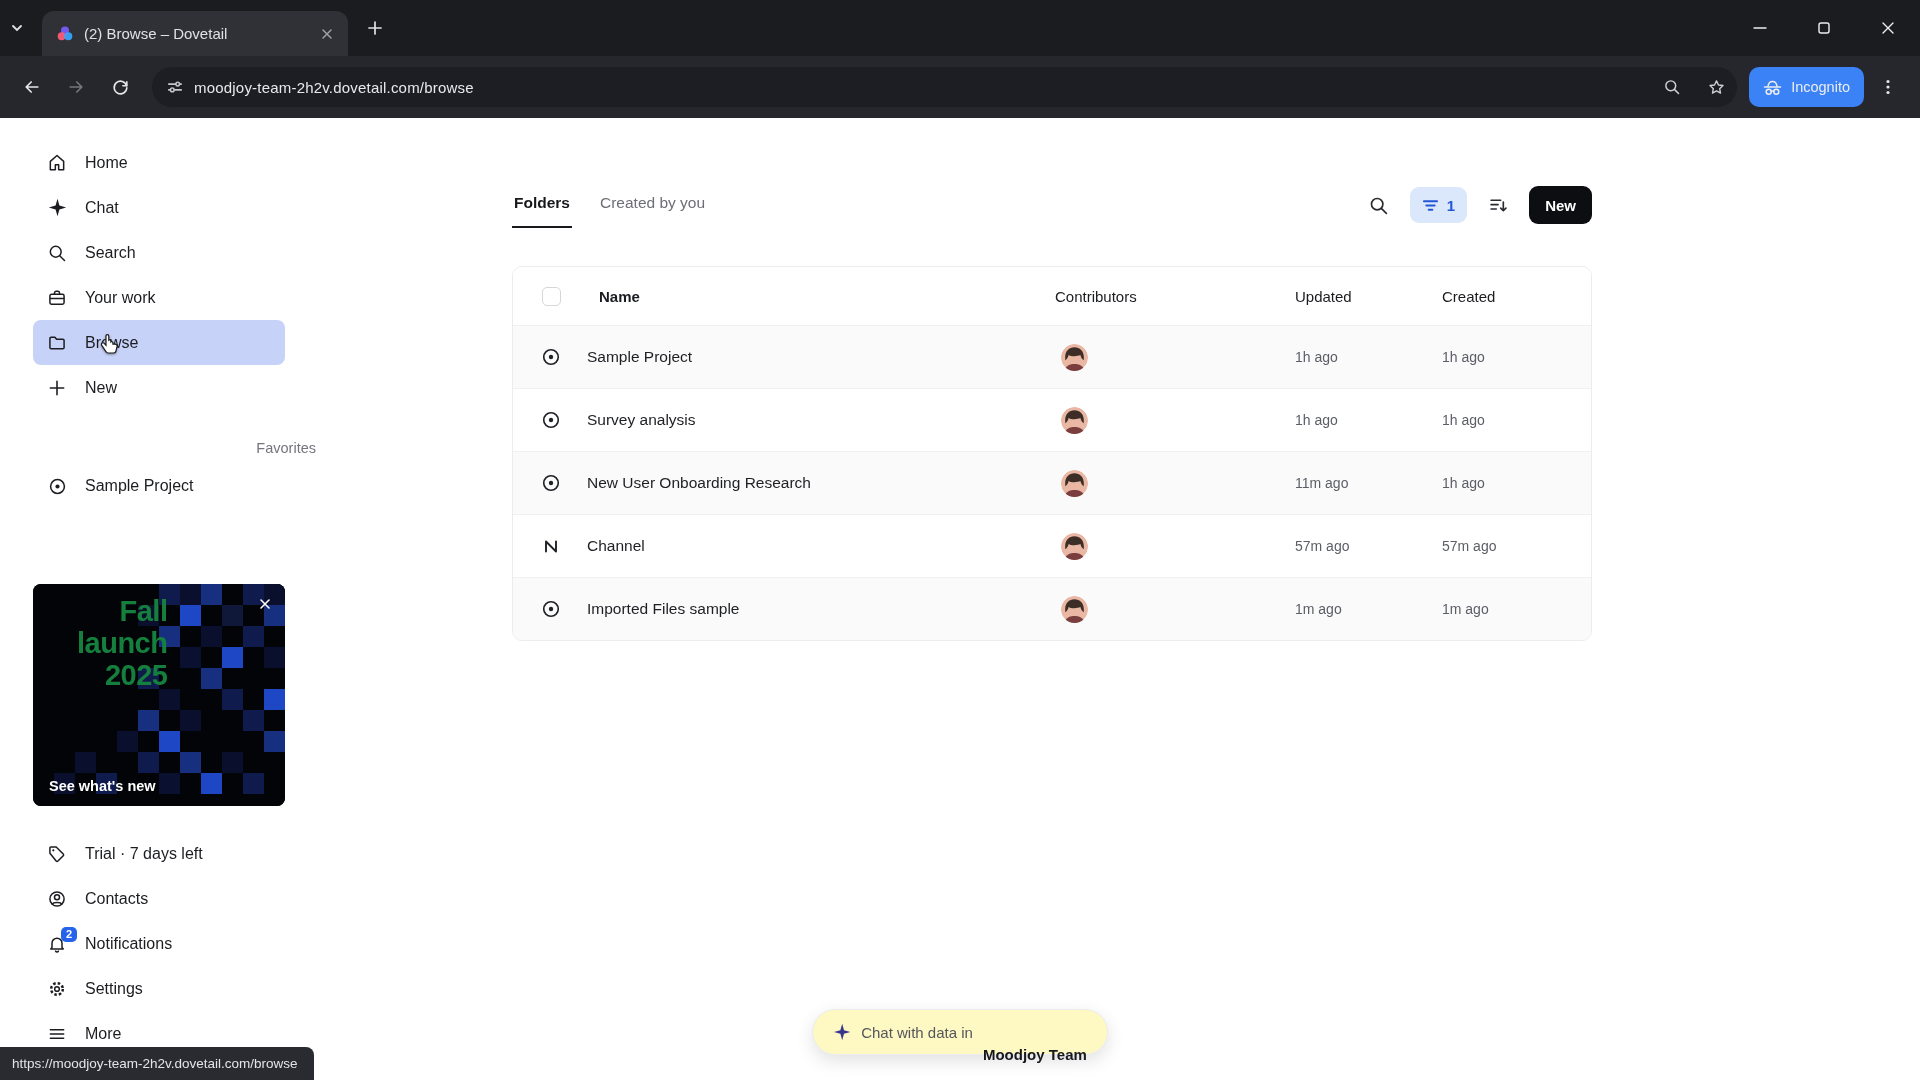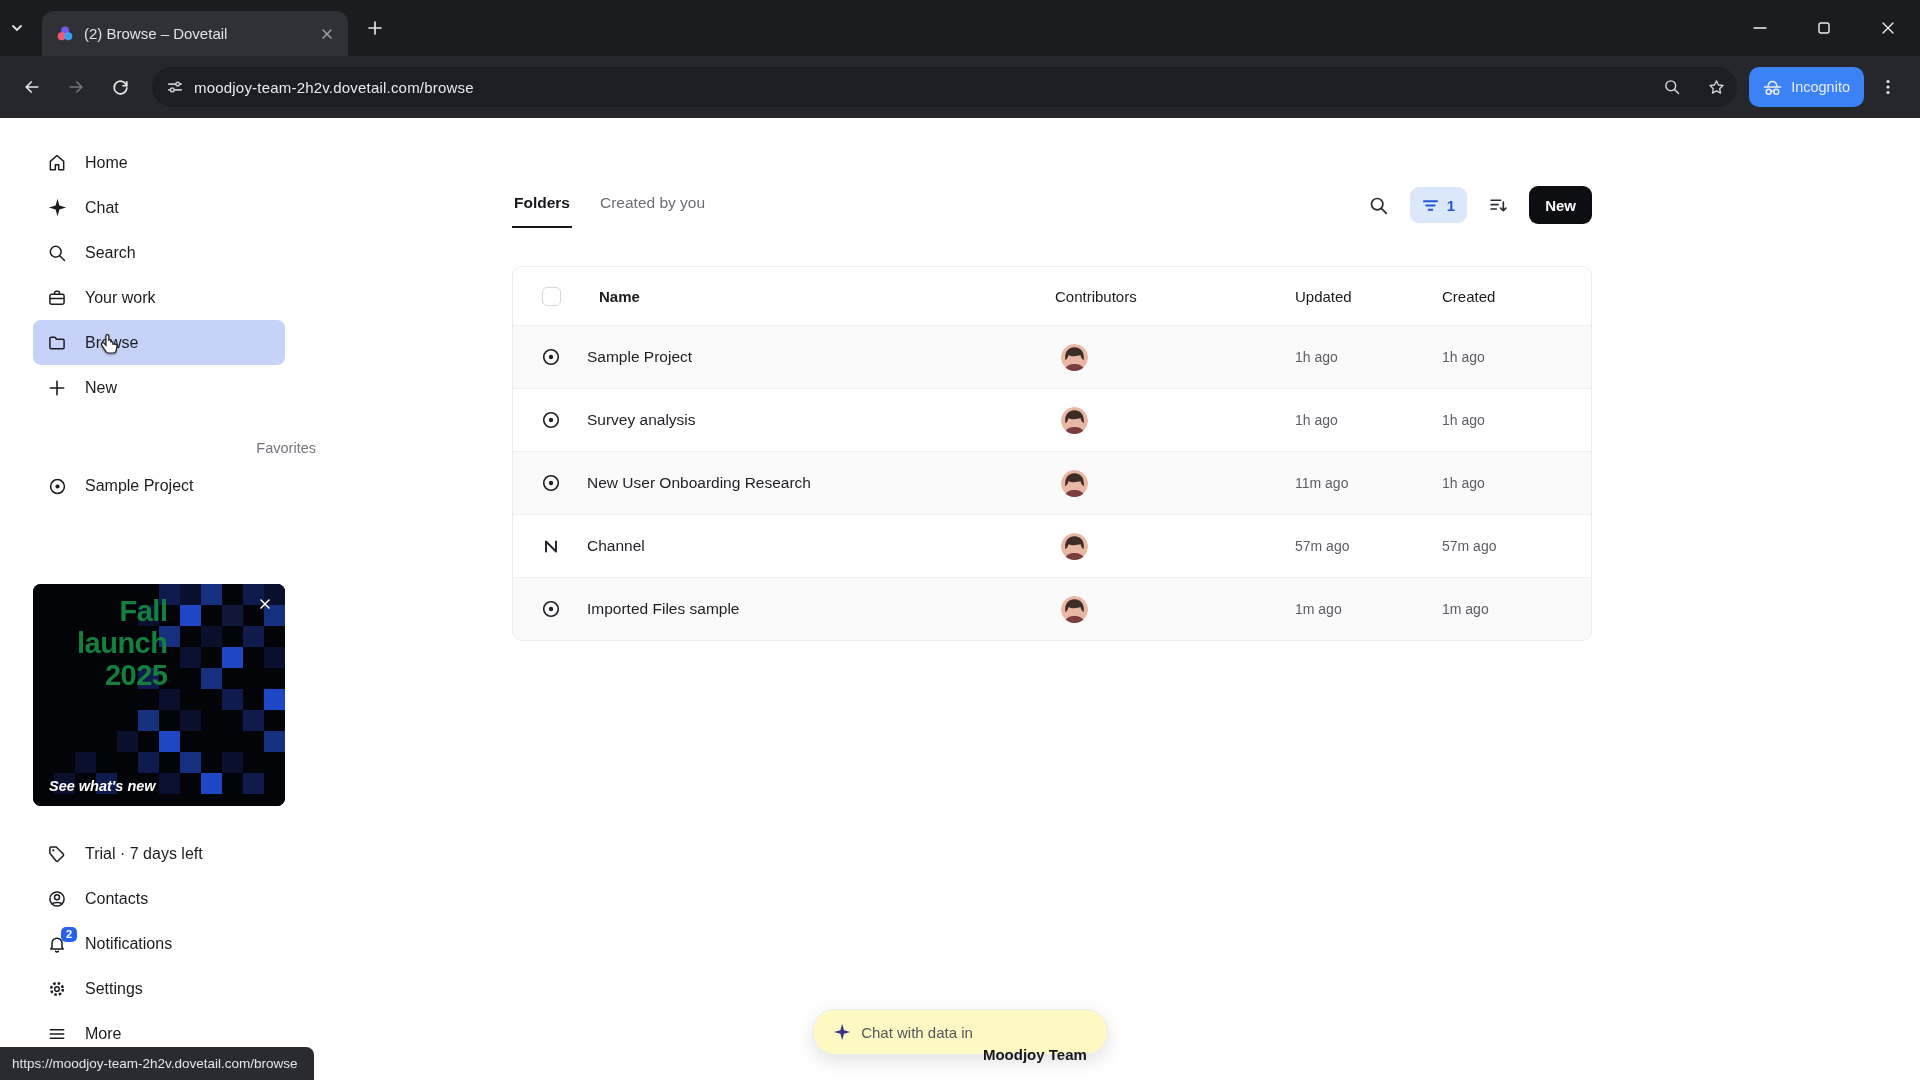--- a/index.html
+++ b/index.html
@@ -41,21 +41,21 @@
            color:#fff; font-size:11px; font-weight:700; border-radius:5px; padding:0 3px;
            display:flex; align-items:center; justify-content:center; }
   .cursor-hand { position:absolute; left:64px; top:12px; width:26px; height:26px;
                  filter:drop-shadow(0 1px 1px rgba(0,0,0,.4)); pointer-events:none; }
 
   .promo { position:relative; width:252px; height:222px; margin-top:76px; border-radius:8px;
            overflow:hidden; background:#000; }
   .promo svg.mosaic { position:absolute; inset:0; }
   .promo-title { position:absolute; top:12px; left:16px; font-size:29px; font-weight:700; color:#15803d;
                  line-height:1.1; letter-spacing:-.5px; white-space:pre-line;margin-left:28px; }
-  .promo-cta { position:absolute; left:16px; bottom:12px; font-size:14.5px; font-weight:700; color:#fff;font-style:italic; }
+  .promo-cta { position:absolute; left:16px; bottom:12px; font-size:14.5px; font-weight:700; color:#fff; }
   .promo-close { position:absolute; top:8px; right:8px; width:24px; height:24px; color:#fff; }
 
   .side-footer { margin-top:25px; }
 
   .statusbar { position:absolute; left:0; bottom:0; height:33px; background:#2a2b30; color:#e2e4e8;
                display:flex; align-items:center; padding:0 16px 0 12px; font-size:13.5px;
                border-top-right-radius:8px; z-index:20; }
 
   
   .main { position:absolute; left:512px; top:186px; width:1080px; }

